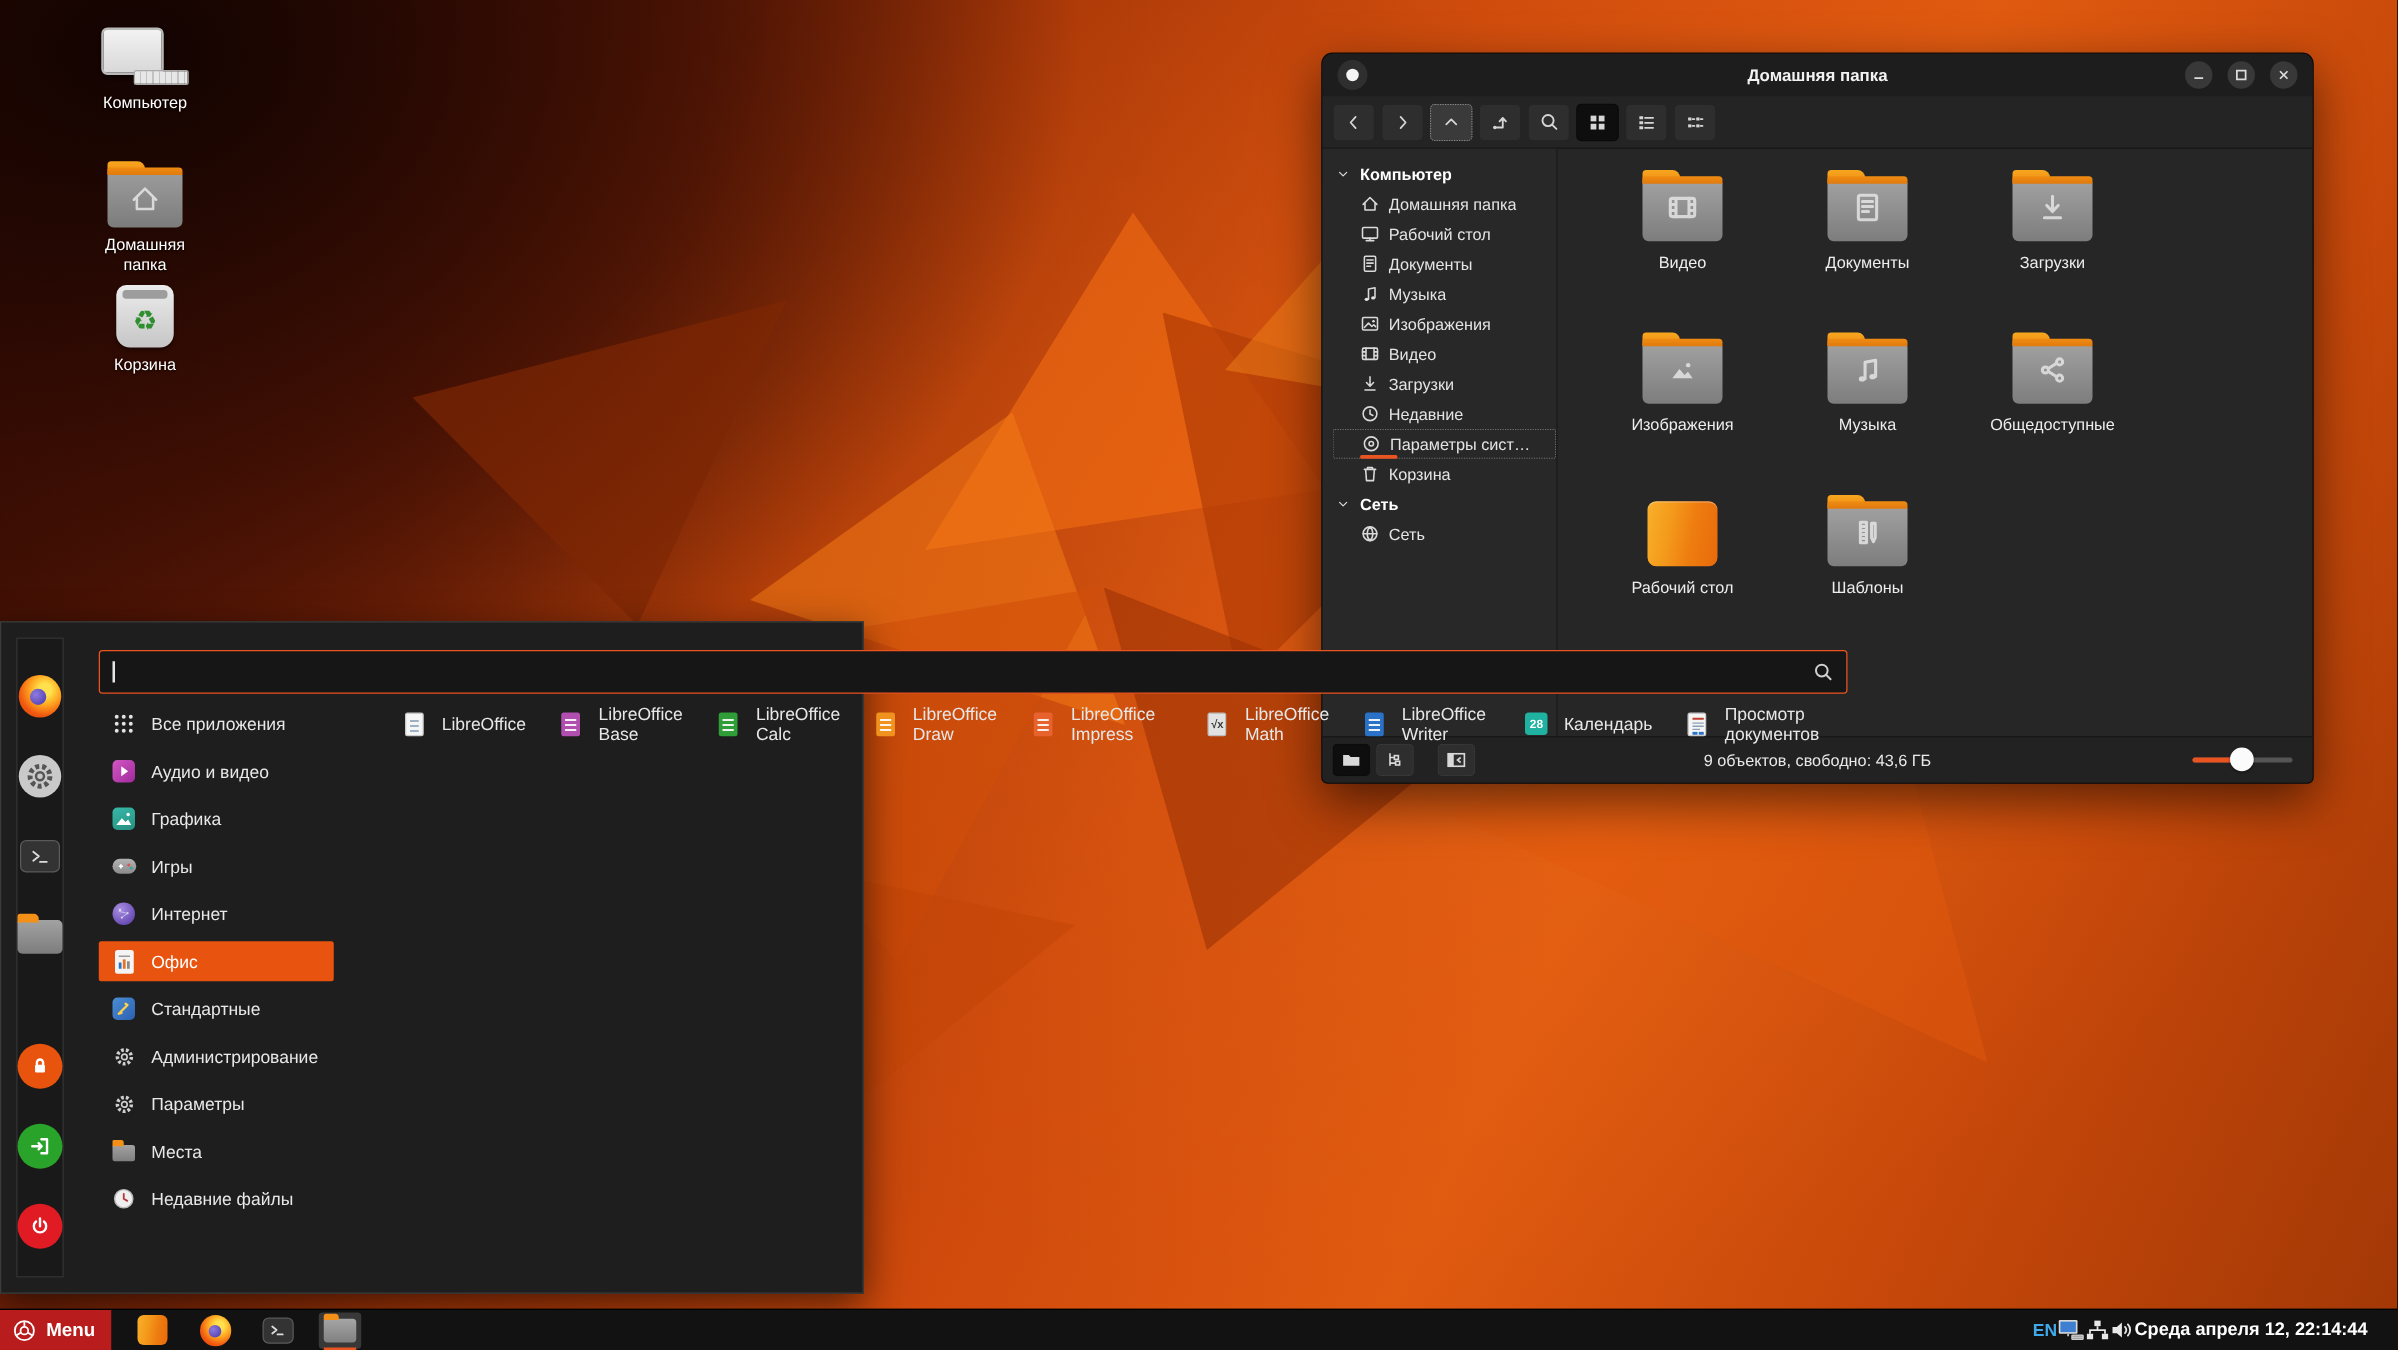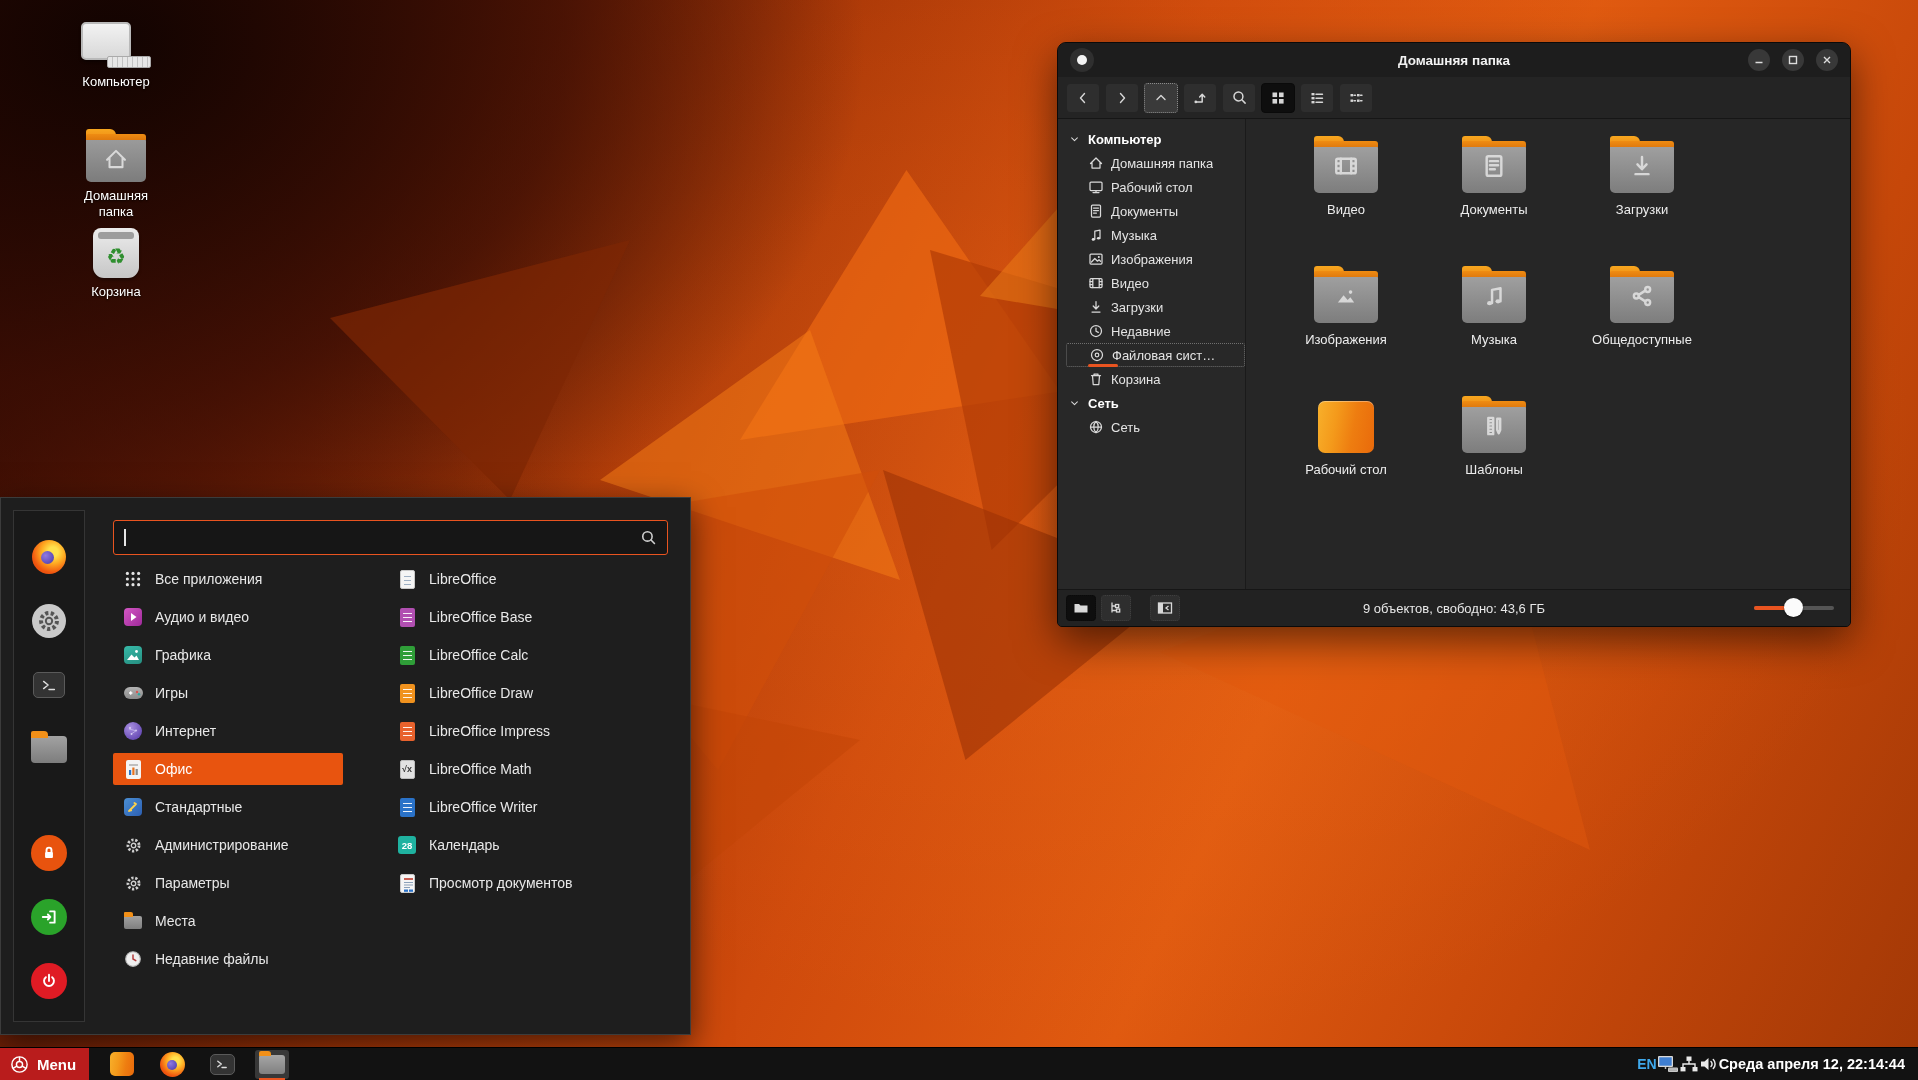--- a/index.html
+++ b/index.html
@@ -102,21 +102,21 @@
   .logout{background:#2aa32a;}
   .power{background:#e01b24;}
   .scircle svg{stroke:#fff;fill:none;stroke-width:1.7;stroke-linecap:round;stroke-linejoin:round;}
   .menumain{flex:1;padding:22px 12px 0 28px;position:relative;}
   .searchbox{height:35px;border:1.5px solid #e95420;border-radius:3px;background:#161616;display:flex;align-items:center;padding:0 10px;margin-right:10px;}
   .searchbox input{flex:1;background:transparent;border:none;outline:none;color:#eee;font-size:14px;caret-color:#eee;font-family:"Liberation Sans",sans-serif;}
   .caret{width:1.5px;height:17px;background:#e6e6e6;margin-right:2px;}
   .searchbox svg{stroke:#cfcfcf;fill:none;stroke-width:1.5;stroke-linecap:round;}
   .cols{display:flex;margin-top:8px;}
   .catcol{width:230px;display:flex;flex-direction:column;gap:6px;}
-  .appcol{margin-left:44px;display:flex;flex-direction:column;gap:6px;}
+  .appcol{margin-left:44px;display:flex;flex-direction:row;gap:6px;}
   .mrow{display:flex;align-items:center;gap:12px;height:32px;padding:0 10px;border-radius:2px;color:#e8e8e8;font-size:14px;}
   .mrow.sel{background:#e8540f;color:#fff;}
   .ci{width:20px;height:20px;flex:none;display:flex;align-items:center;justify-content:center;position:relative;}
   .sq{width:18px;height:18px;border-radius:4px;position:relative;}
   .page{width:15px;height:19px;border-radius:2px;position:relative;}
   .page .lines{position:absolute;left:3px;right:3px;top:5px;height:10px;background:repeating-linear-gradient(180deg,rgba(255,255,255,.9) 0 1.5px,transparent 1.5px 4px);}
   .page.light .lines{background:repeating-linear-gradient(180deg,#9eb0c4 0 1.5px,transparent 1.5px 4px);}
   .minifold{position:relative;width:18px;height:13px;margin-top:3px;background:linear-gradient(180deg,#a2a2a2,#7f7f7f);border-radius:1px 2px 2px 2px;}
   .minifold::before{content:"";position:absolute;left:0;top:-4px;width:9px;height:5px;background:#f29018;border-radius:1px 2px 0 0;}
   .calsq{width:18px;height:18px;border-radius:3px;background:#1fb2a0;color:#fff;font-weight:bold;font-size:9.5px;display:flex;align-items:center;justify-content:center;}
@@ -129,21 +129,21 @@
   .tasks{display:flex;align-items:center;gap:16px;padding-left:16px;height:100%;}
   .task{height:29px;width:34px;display:flex;align-items:center;justify-content:center;border-radius:3px;position:relative;}
   .task.active{background:rgba(255,255,255,.16);}
   .task.active::after{content:"";position:absolute;left:4px;right:4px;bottom:-1px;height:2px;background:#e95420;}
   .tsquare{width:24px;height:24px;border-radius:5px;background:linear-gradient(100deg,#f8b02b 0%,#f49a1b 35%,#ee7d10 65%,#e96a0b 100%);}
   .firefox.small{width:25px;height:25px;}
   .firefox.small::after{left:7px;top:8px;width:10px;height:10px;}
   .termsq.small{width:25px;height:21px;}
   .taskfolder{position:relative;width:26px;height:19px;background:linear-gradient(180deg,#a6a6a6,#808080);border-radius:2px 3px 3px 3px;}
   .taskfolder::before{content:"";position:absolute;left:0;top:-4px;width:12px;height:5px;background:#f29018;border-radius:2px 3px 0 0;}
-  .tray{margin-left:auto;display:flex;align-items:center;padding-right:13px;}
+  .tray{margin-left:auto;display:flex;align-items:center;padding-right:24px;}
   .lang{color:#3fa9ec;font-weight:bold;font-size:14px;}
   .tray svg{display:block;}
   .clock{color:#fff;font-weight:bold;font-size:14.5px;}
 </style>
 </head>
 <body>
 
 <div class="wallpaper">
   <div class="facet f1"></div>
   <div class="facet f2"></div>
@@ -326,21 +326,21 @@
             <circle cx="8" cy="8" r="5.5"></circle>
             <path d="M8 5 V8.2 L10.3 9.4"></path>
           </svg>
         <span class="slabel">Недавние</span>
       </div>
       <div class="srow sub focusrow">
         <svg width="16" height="16" viewBox="0 0 16 16" class="sic">
             <circle cx="8" cy="8" r="5.5"></circle>
             <circle cx="8" cy="8" r="1.8"></circle>
           </svg>
-        <span class="slabel">Файловая сист…</span>
+        <span class="slabel">Параметры сист…</span>
         <span class="fsbar"></span>
       </div>
       <div class="srow sub">
         <svg width="16" height="16" viewBox="0 0 16 16" class="sic">
             <path d="M3.5 4.5 H12.5 M6 4.5 V3 H10 V4.5 M4.5 4.5 L5.2 13.5 H10.8 L11.5 4.5"></path>
           </svg>
         <span class="slabel">Корзина</span>
       </div>
       <div class="srow header">
         <span class="chev">

